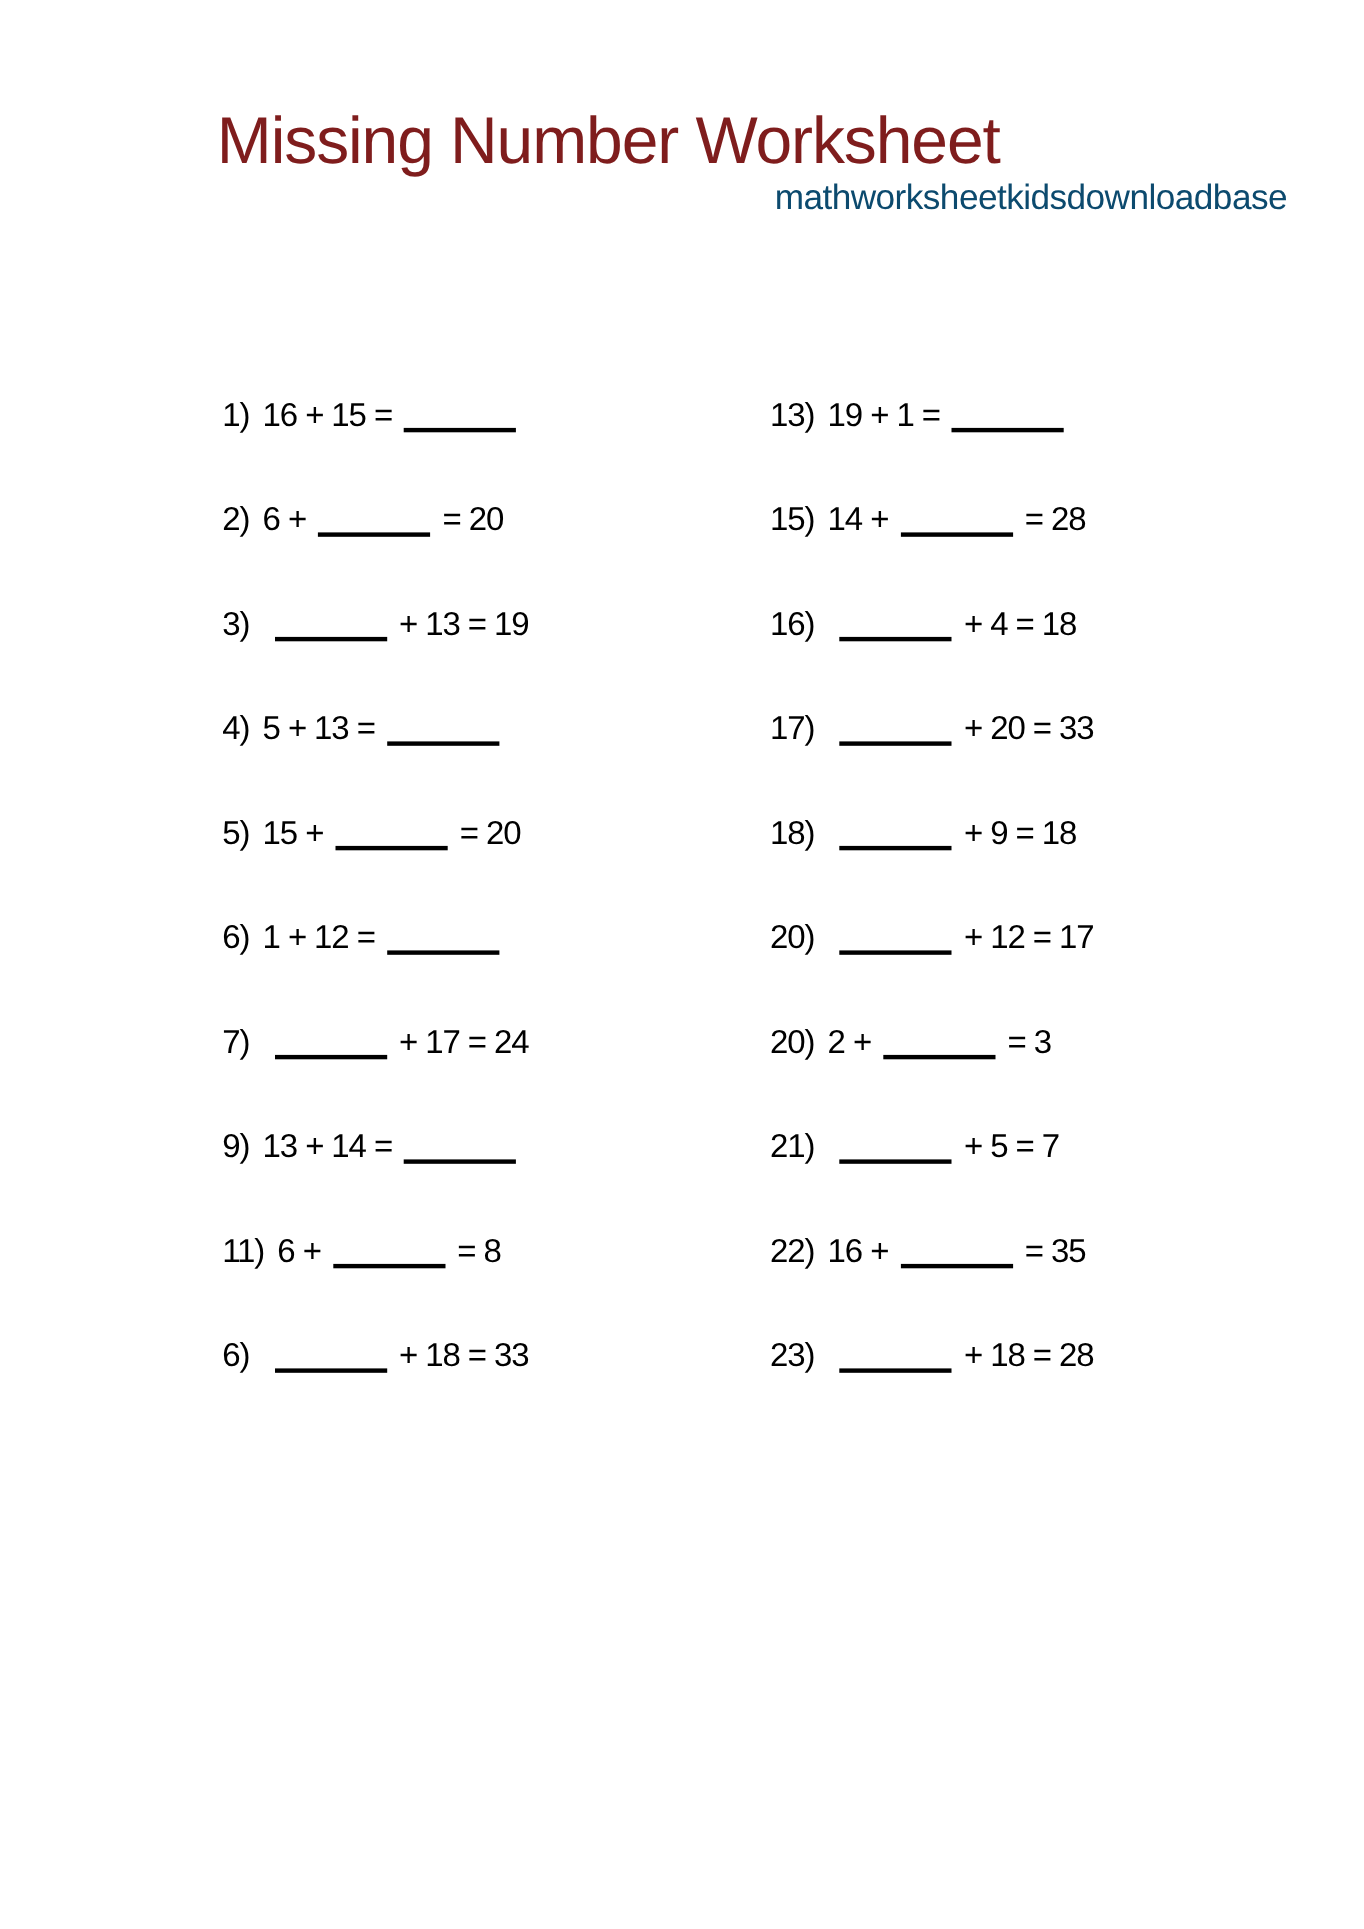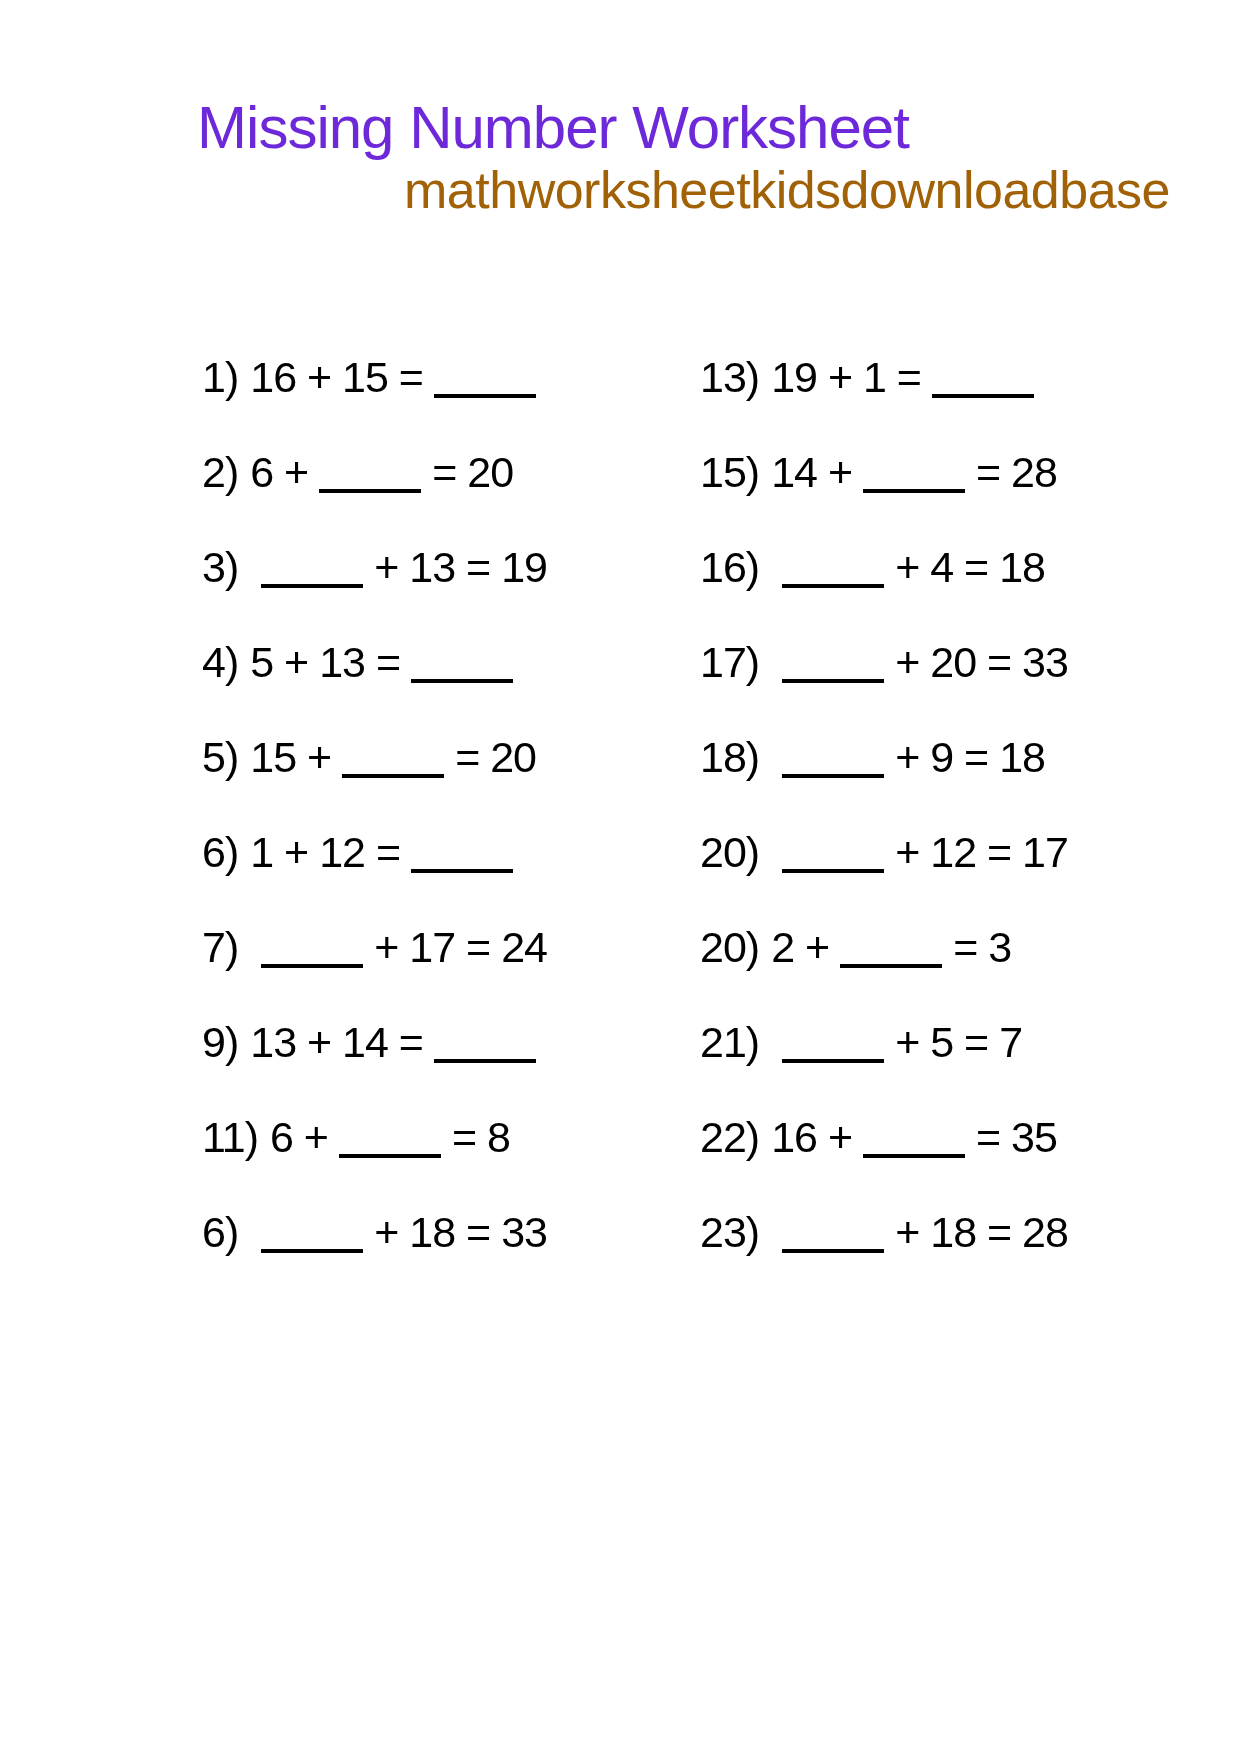--- a/index.html
+++ b/index.html
@@ -20,43 +20,43 @@
     position: absolute;
     top: 98px;
     left: 0;
     width: 1040px;
     text-align: center;
     padding-left: 66px;
     box-sizing: border-box;
     font-size: 60px;
     line-height: 1;
     letter-spacing: -1px;
-    color: #6d28d9;
+    color: #7f1d1d;
     white-space: nowrap;
   }
   .subtitle {
     position: absolute;
     top: 162px;
     right: 70px;
-    font-size: 52px;
+    font-size: 32px;
     line-height: 1.1;
     letter-spacing: -0.5px;
-    color: #a16207;
+    color: #0c4a6e;
     white-space: nowrap;
   }
   .col {
     position: absolute;
     top: 330px;
   }
   .col-left  { left: 202px; }
   .col-right { left: 700px; }
   .row {
     height: 95px;
     line-height: 95px;
-    font-size: 43px;
+    font-size: 30px;
     letter-spacing: -1px;
     white-space: nowrap;
   }
   .num {
     margin-right: 12px;
   }
   .blank {
     display: inline-block;
     width: 102px;
     height: 0.9em;

